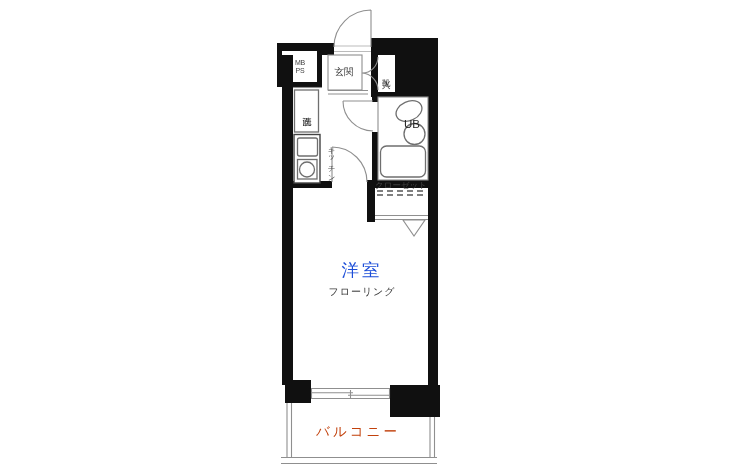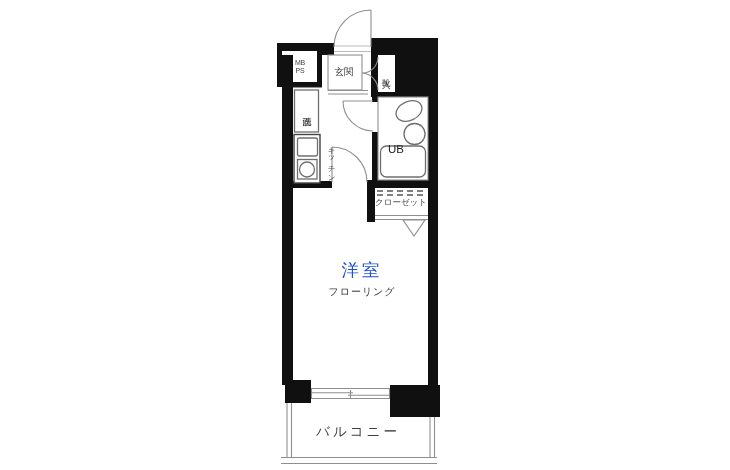--- a/index.html
+++ b/index.html
@@ -27,21 +27,21 @@
   .vert{writing-mode:vertical-rl; text-orientation:upright;}
   .lbl-mbps{font-size:7px; letter-spacing:-0.2px; text-align:center; color:#444;}
   .lbl-genkan{font-size:9.5px;}
   .lbl-kutsuire{font-size:8.5px; letter-spacing:1px;}
   .lbl-senmen{font-size:9px; letter-spacing:1px;}
   .lbl-kitchen{font-size:7.5px; letter-spacing:0.5px; color:#555;}
   .lbl-ub{font-size:11.5px; color:#222;}
   .lbl-closet{font-size:8.5px; color:#444;}
   .lbl-room{font-size:17.5px; letter-spacing:3px; color:#1d4ed8;}
   .lbl-floor{font-size:10px; letter-spacing:1px; color:#3a3a3a;text-align:center;}
-  .lbl-balcony{font-size:13.5px; letter-spacing:3px; color:#404040;text-align:center;}
+  .lbl-balcony{font-size:13.5px; letter-spacing:3px; color:#c2410c;text-align:center;}
 </style>
 </head>
 <body>
 
 <div id="canvas">
 
   <svg id="plan-svg" width="730" height="470" viewBox="0 0 730 470">
 
     <g>
       <rect class="w" x="277" y="43" width="57" height="12"></rect>
@@ -118,18 +118,18 @@
   </svg>
 
   <div class="label lbl-mbps" style="left:300px; top:67px;">
     <div>MB</div>
     <div>PS</div>
   </div>
   <div class="label lbl-genkan" style="left:344px; top:72px;">玄関</div>
   <div class="label vert lbl-kutsuire" style="left:386px; top:73px;">靴入</div>
   <div class="label vert lbl-senmen" style="left:306px; top:111px;">洗面</div>
   <div class="label vert lbl-kitchen" style="left:331px; top:160px;">キッチン</div>
-  <div class="label lbl-ub" style="left:396px; top:124px;margin-top:25px;">UB</div>
-  <div class="label lbl-closet" style="left:401px; top:203px;">クローゼット</div>
+  <div class="label lbl-ub" style="left:412px; top:124px;">UB</div>
+  <div class="label lbl-closet" style="left:401px; top:186px;">クローゼット</div>
   <div class="label lbl-room" style="left:362px; top:271px;">洋室</div>
   <div class="label lbl-floor" style="left:362px; top:291px;">フローリング</div>
   <div class="label lbl-balcony" style="left:358px; top:432px;">バルコニー</div>
 </div>
 
 </body></html>

